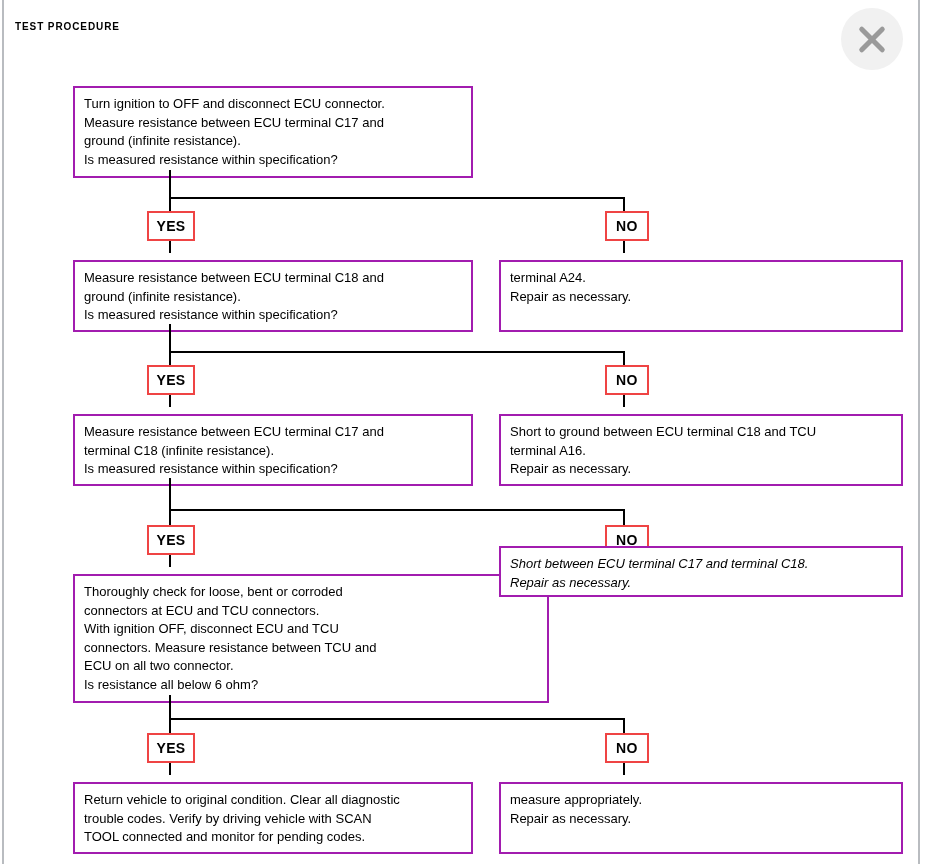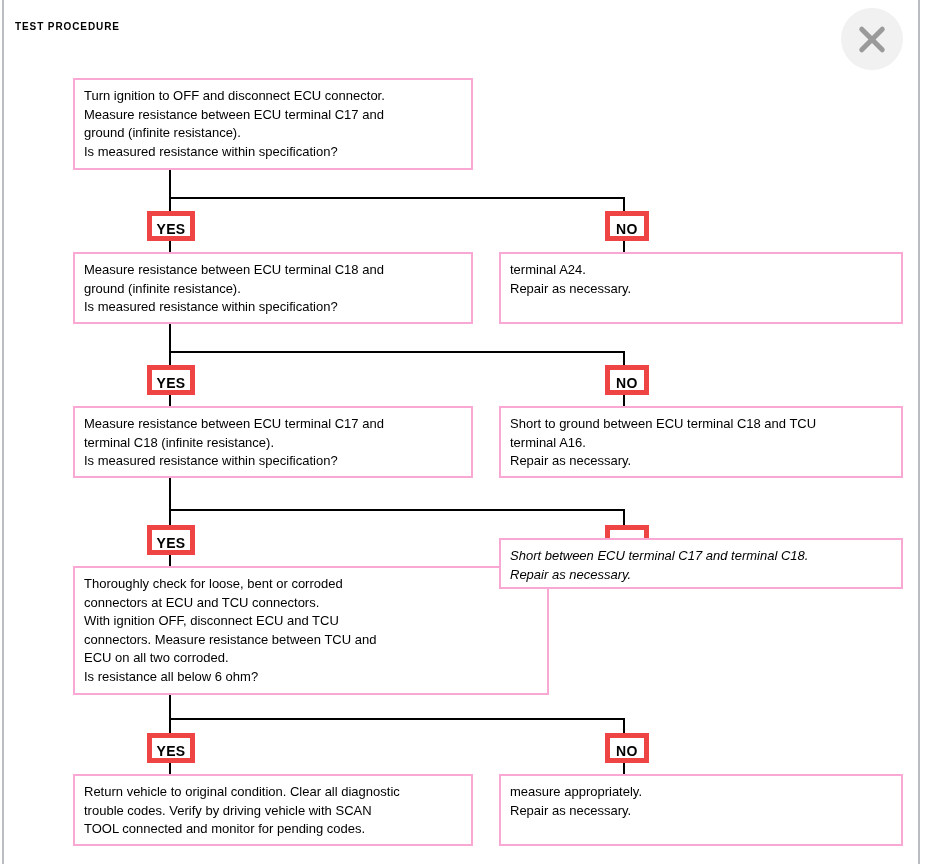--- a/index.html
+++ b/index.html
@@ -69,34 +69,35 @@
     border-radius: 2.5px;
     margin-left: -17px;
     margin-top: -2.5px;
   }
   .close-button .x-bar.a { transform: rotate(45deg); }
   .close-button .x-bar.b { transform: rotate(-45deg); }
 
   
   .node {
     position: absolute;
-    border: 2px solid #f9a8d4;
+    border: 2px solid #a21caf;
     background: #ffffff;
     box-sizing: border-box;
     padding: 7px 9px 19px 9px;
+    margin-top: 8px;
   }
   .node .line {
     font-size: 13px;
     line-height: 18.6px;
     white-space: nowrap;
   }
 
   .branch-label {
     position: absolute;
-    border: 5px solid #ef4444;
+    border: 2px solid #ef4444;
     background: #ffffff;
     box-sizing: border-box;
     font-size: 14px;
     font-weight: bold;
     text-align: center;
     letter-spacing: 0.4px;
     line-height: 26px;
     height: 30px;
     cursor: pointer;
   }
@@ -184,21 +185,21 @@
   <div class="branch-label" style="left:600px; top:525px; width:44px;">NO</div>
 
   <div class="conn v" style="left:164px; top:555px; height:12px;"></div>
   <div class="conn v" style="left:618px; top:555px; height:12px;"></div>
 
   <div class="node" style="left:68px; top:566px; width:476px; height:129px;">
     <div class="line">Thoroughly check for loose, bent or corroded</div>
     <div class="line">connectors at ECU and TCU connectors.</div>
     <div class="line">With ignition OFF, disconnect ECU and TCU</div>
     <div class="line">connectors. Measure resistance between TCU and</div>
-    <div class="line">ECU on all two corroded.</div>
+    <div class="line">ECU on all two connector.</div>
     <div class="line">Is resistance all below 6 ohm?</div>
   </div>
 
   <div class="node" style="left:494px; top:538px; width:404px; height:51px;font-style:italic;">
     <div class="line">Short between ECU terminal C17 and terminal C18.</div>
     <div class="line">Repair as necessary.</div>
   </div>
 
   <div class="conn v" style="left:164px; top:695px; height:25px;"></div>
   <div class="conn h" style="left:164px; top:718px; width:456px;"></div>

